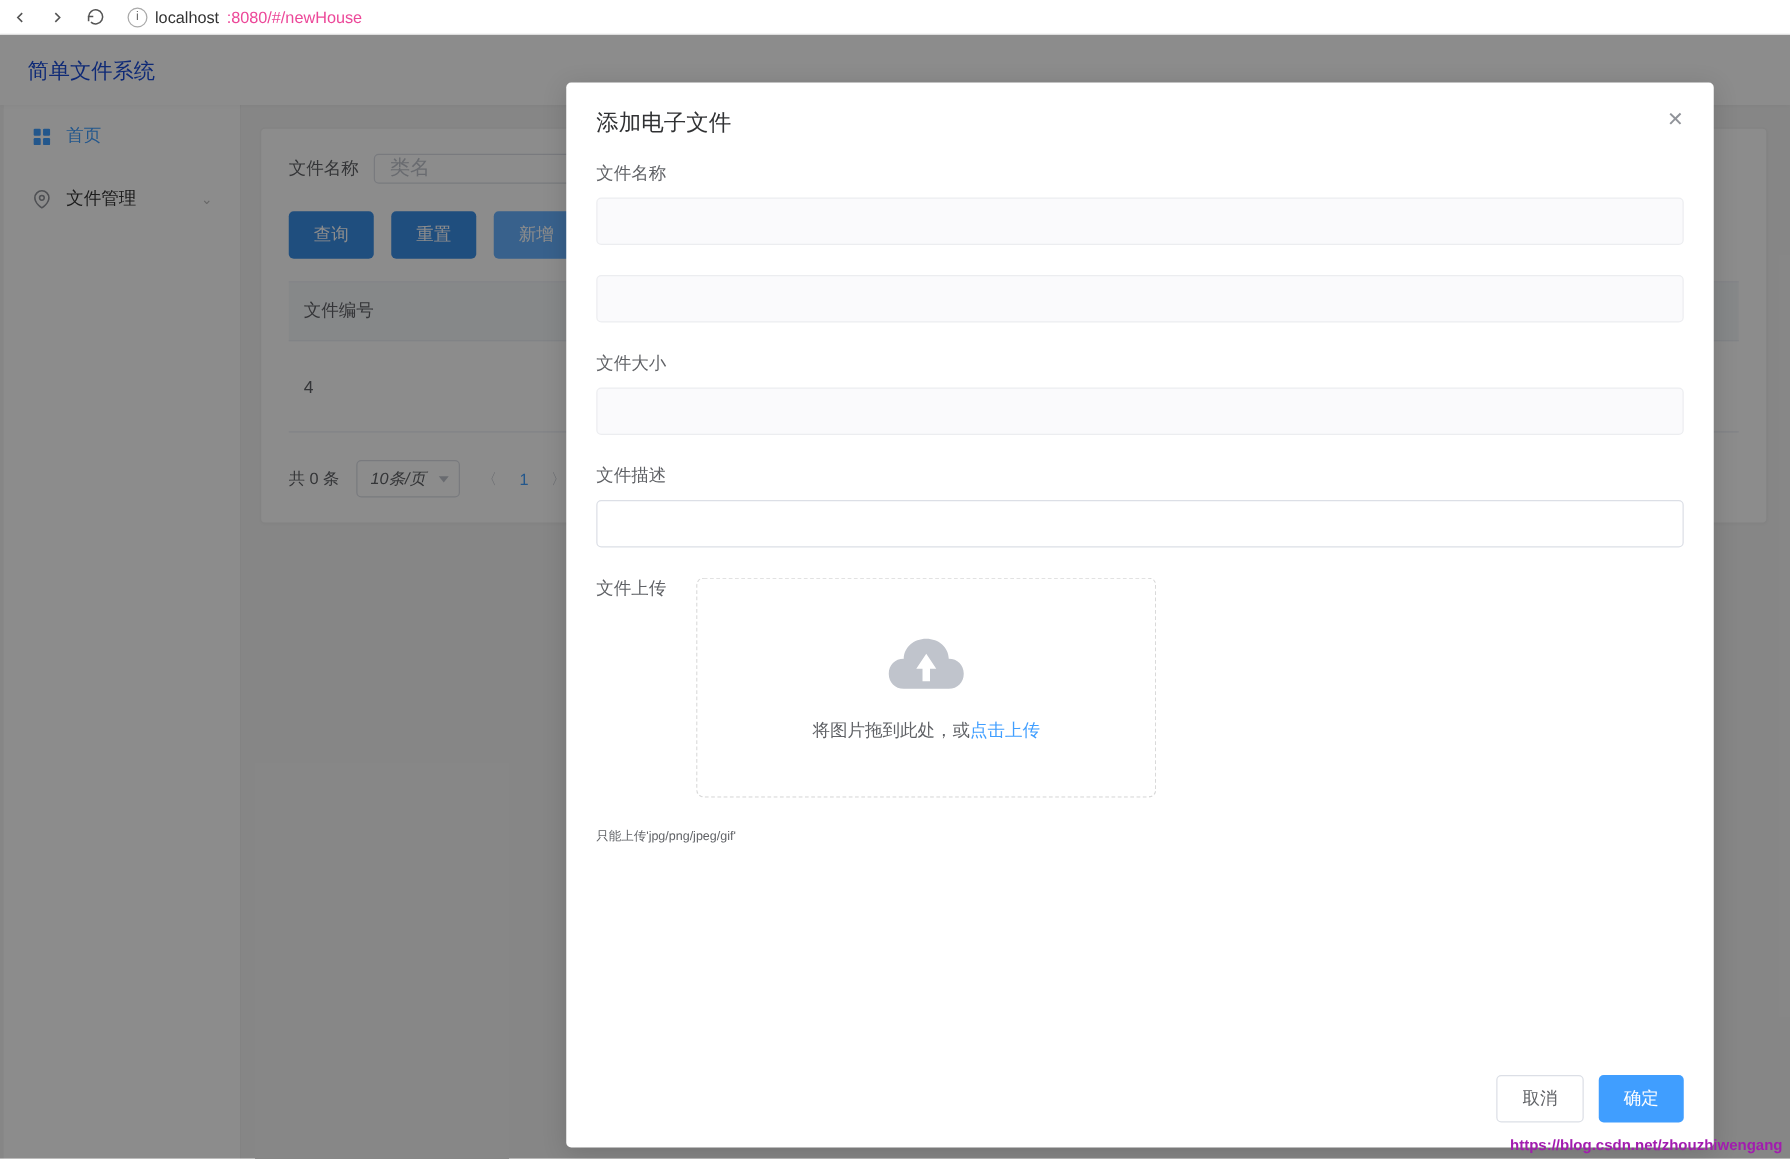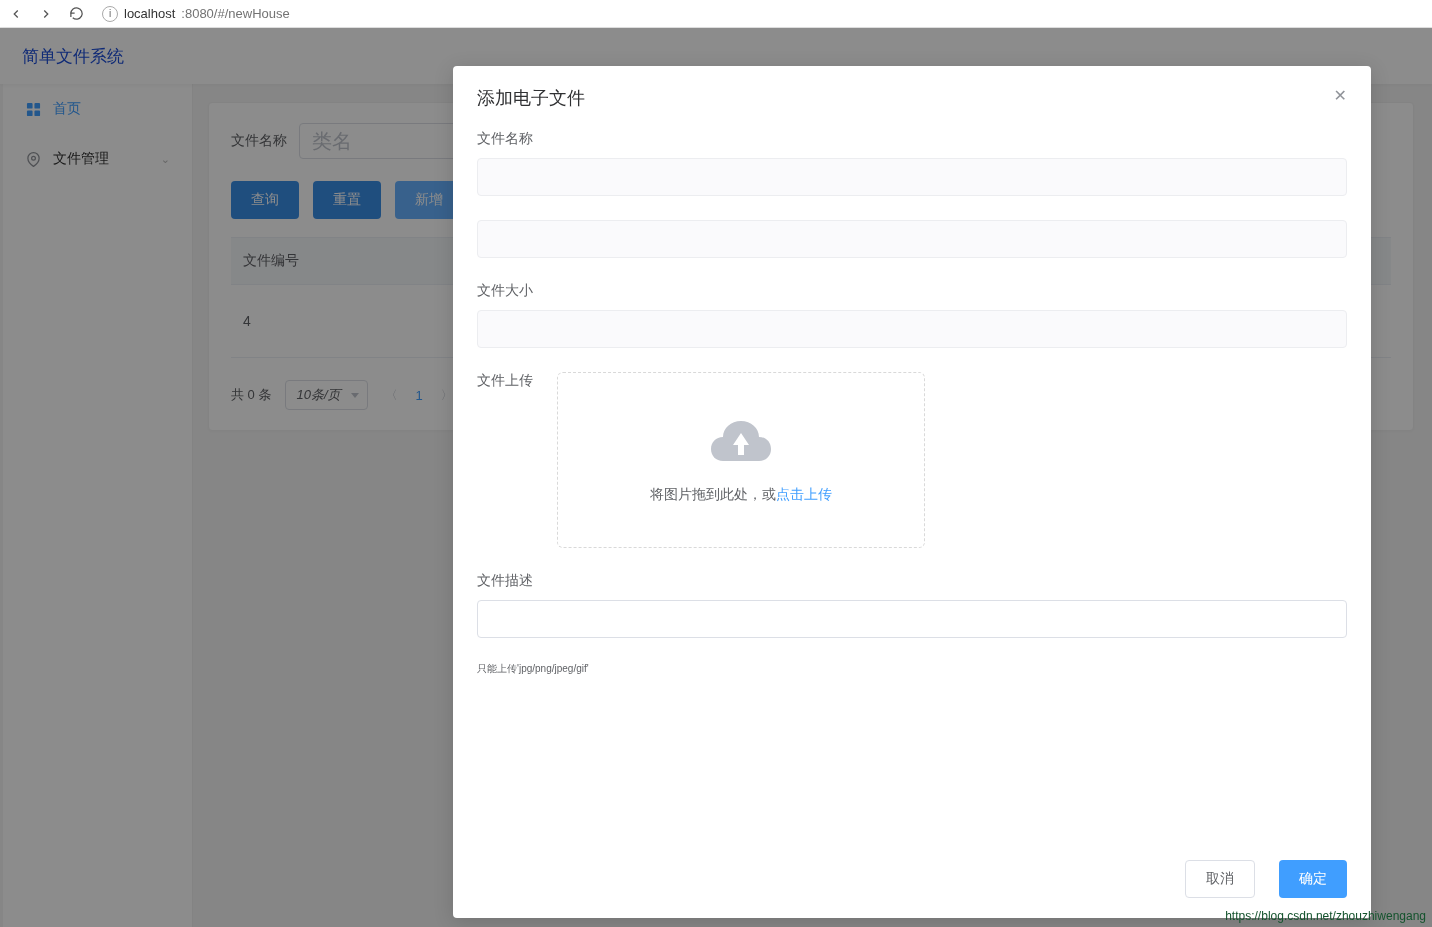--- a/index.html
+++ b/index.html
@@ -3,39 +3,39 @@
 <meta charset="utf-8">
 <style>
   * { box-sizing: border-box; margin: 0; padding: 0; }
   body { font-family: -apple-system, BlinkMacSystemFont, "Segoe UI", "PingFang SC", "Microsoft YaHei", sans-serif; font-size: 14px; color: #303133; background: #f5f5f5; overflow: hidden; }
 
   
   .chrome { height: 28px; background: #fff; display: flex; align-items: center; padding: 0 8px; gap: 14px; border-bottom: 1px solid #e0e0e0; }
   .chrome .nav-icn { width: 16px; height: 16px; display: flex; align-items: center; justify-content: center; color: #555; cursor: pointer; }
   .chrome .addr { flex: 1; display: flex; align-items: center; gap: 6px; font-size: 13px; color: #333; padding-left: 4px; }
   .chrome .addr .info-icn { width:16px; height:16px; border:1px solid #aaa; border-radius:50%; display:flex; align-items:center; justify-content:center; font-size:10px; color:#666;}
-  .chrome .addr .host-dim { color: #737373; }
+  .chrome .addr .host-dim { color: #ec4899; }
 
   .app { position: relative; height: calc(927px - 28px); }
 
   
   .topbar { height: 56px; background: #fff; display:flex; align-items:center; padding: 0 22px; font-size: 17px; font-weight: 500; color: #1d4ed8; box-shadow: 0 1px 4px rgba(0,0,0,0.05); position: relative; z-index:1;}
   
   .sidebar { position:absolute; left:3px; top:56px; bottom:0; width:190px; background:#fff; border-right:1px solid #eee; }
   .side-item { display:flex; align-items:center; gap:12px; padding: 16px 22px; color:#333; cursor:pointer; }
   .side-item.active { color:#409EFF; }
   .side-item .s-icn { width:16px; height:16px; display:flex; align-items:center; justify-content:center; }
   .side-item .chev { margin-left:auto; color:#bbb; font-size:11px; }
 
   
   .main { position:absolute; left:190px; right:0; top:56px; bottom:0; padding: 18px; }
   .card { background:#fff; border-radius:4px; padding: 20px 22px; box-shadow: 0 1px 3px rgba(0,0,0,0.03); border:1px solid #eee;}
   .search-row { display:flex; align-items:center; gap:12px; }
   .search-row .slabel { color:#606266; font-size:14px; }
-  .inp { height:36px; width:210px; border:1px solid #dcdfe6; border-radius:4px; padding:0 12px; font-size:20px; color:#606266; }
+  .inp { height:24px; width:210px; border:1px solid #dcdfe6; border-radius:4px; padding:0 12px; font-size:16px; color:#606266; }
   .inp::placeholder { color:#c0c4cc; }
   .btn-row { display:flex; gap:14px; margin-top:22px; }
   .btn { height:38px; padding:0 20px; border-radius:4px; border:none; font-size:14px; cursor:pointer;text-align:right; }
   .btn-primary { background:#409EFF; color:#fff; }
   .btn-primary.solid { background:#3a8ee6; }
   .btn-light { background:#66b1ff; color:#fff;}
 
   .tbl { width:100%; border-collapse:collapse; margin-top: 18px; }
   .tbl th { background:#f5f7fa; text-align:left; padding:14px 12px; font-weight:500; color:#606266; border-top:1px solid #ebeef5; border-bottom:1px solid #ebeef5; font-size:14px;}
   .tbl td { padding:28px 12px; color:#606266; border-bottom:1px solid #ebeef5; font-size:14px;}
@@ -58,24 +58,24 @@
   .dlg-body { padding: 8px 24px 0; flex:1; overflow:auto;}
   .fgroup { margin-bottom: 24px; }
   .flabel { color:#606266; font-size:14px; margin-bottom:10px; display:block;}
   .finput { width:100%; height:38px; border:1px solid #ecedf0; border-radius:4px; background:#fafafc; cursor:not-allowed; }
   .finput.enabled { background:#fff; border-color:#dcdfe6; cursor:text; }
   .upload-row { display:flex; gap:24px; align-items:flex-start;}
   .upload-box { width:368px; height:176px; border:1px dashed #d9d9d9; border-radius:6px; display:flex; flex-direction:column; align-items:center; justify-content:center; gap:18px; cursor:pointer; background:#fff;}
   .upload-text { color:#606266; font-size:14px; }
   .upload-text .lnk { color:#409EFF; }
   .hint { color:#606266; font-size:10px; margin-top:16px;}
-  .dlg-foot { display:flex; justify-content:flex-end; gap:24px; padding: 16px 24px 20px; }
+  .dlg-foot { display:flex; justify-content:flex-end; gap:12px; padding: 16px 24px 20px; }
   .btn-default { background:#fff; border:1px solid #dcdfe6; color:#606266; }
 
-  .watermark { position:absolute; right:6px; bottom:4px; color:#14532d; font-size:12px; z-index:30; pointer-events:none;}
+  .watermark { position:absolute; right:6px; bottom:4px; color:#a21caf; font-size:12px; z-index:30; pointer-events:none;font-weight:bold;}
 </style>
 </head>
 <body>
 
 <div class="chrome">
   <span class="nav-icn">
       <svg width="14" height="14" viewBox="0 0 24 24" fill="none" stroke="currentColor" stroke-width="2.2">
         <polyline points="15 18 9 12 15 6"></polyline>
       </svg>
     </span>
@@ -175,36 +175,36 @@
         <label class="flabel">文件名称</label>
         <input class="finput" disabled="" style="">
       </div>
       <div class="fgroup">
         <input class="finput" disabled="" style="">
       </div>
       <div class="fgroup">
         <label class="flabel">文件大小</label>
         <input class="finput" disabled="" style="">
       </div>
+      <div class="fgroup">
+        <label class="flabel">文件描述</label>
+        <input class="finput enabled" style="">
+      </div>
       <div class="fgroup upload-row">
         <label class="flabel" style="margin-bottom:0;">文件上传</label>
         <div class="upload-box">
           <span>
             <svg width="64" height="48" viewBox="0 0 64 48" fill="#c0c4cc">
                 <path d="M50 20c0-9-8-16-18-16S14 11 14 20c-7 0-12 5-12 12s5 12 12 12h36c7 0 12-5 12-12s-5-12-12-12z"></path>
                 <path d="M32 16 L24 28 L29 28 L29 38 L35 38 L35 28 L40 28 Z" fill="#fff"></path>
               </svg>
           </span>
           <span class="upload-text"><span>将图片拖到此处，或</span><span class="lnk">点击上传</span></span>
         </div>
       </div>
-      <div class="fgroup">
-        <label class="flabel">文件描述</label>
-        <input class="finput enabled" style="">
-      </div>
       <div class="hint">只能上传'jpg/png/jpeg/gif'</div>
     </div>
     <div class="dlg-foot">
       <button class="btn btn-default">取消</button>
       <button class="btn btn-primary">确定</button>
     </div>
   </div>
 
   <div class="watermark">https://blog.csdn.net/zhouzhiwengang</div>
 </div>

